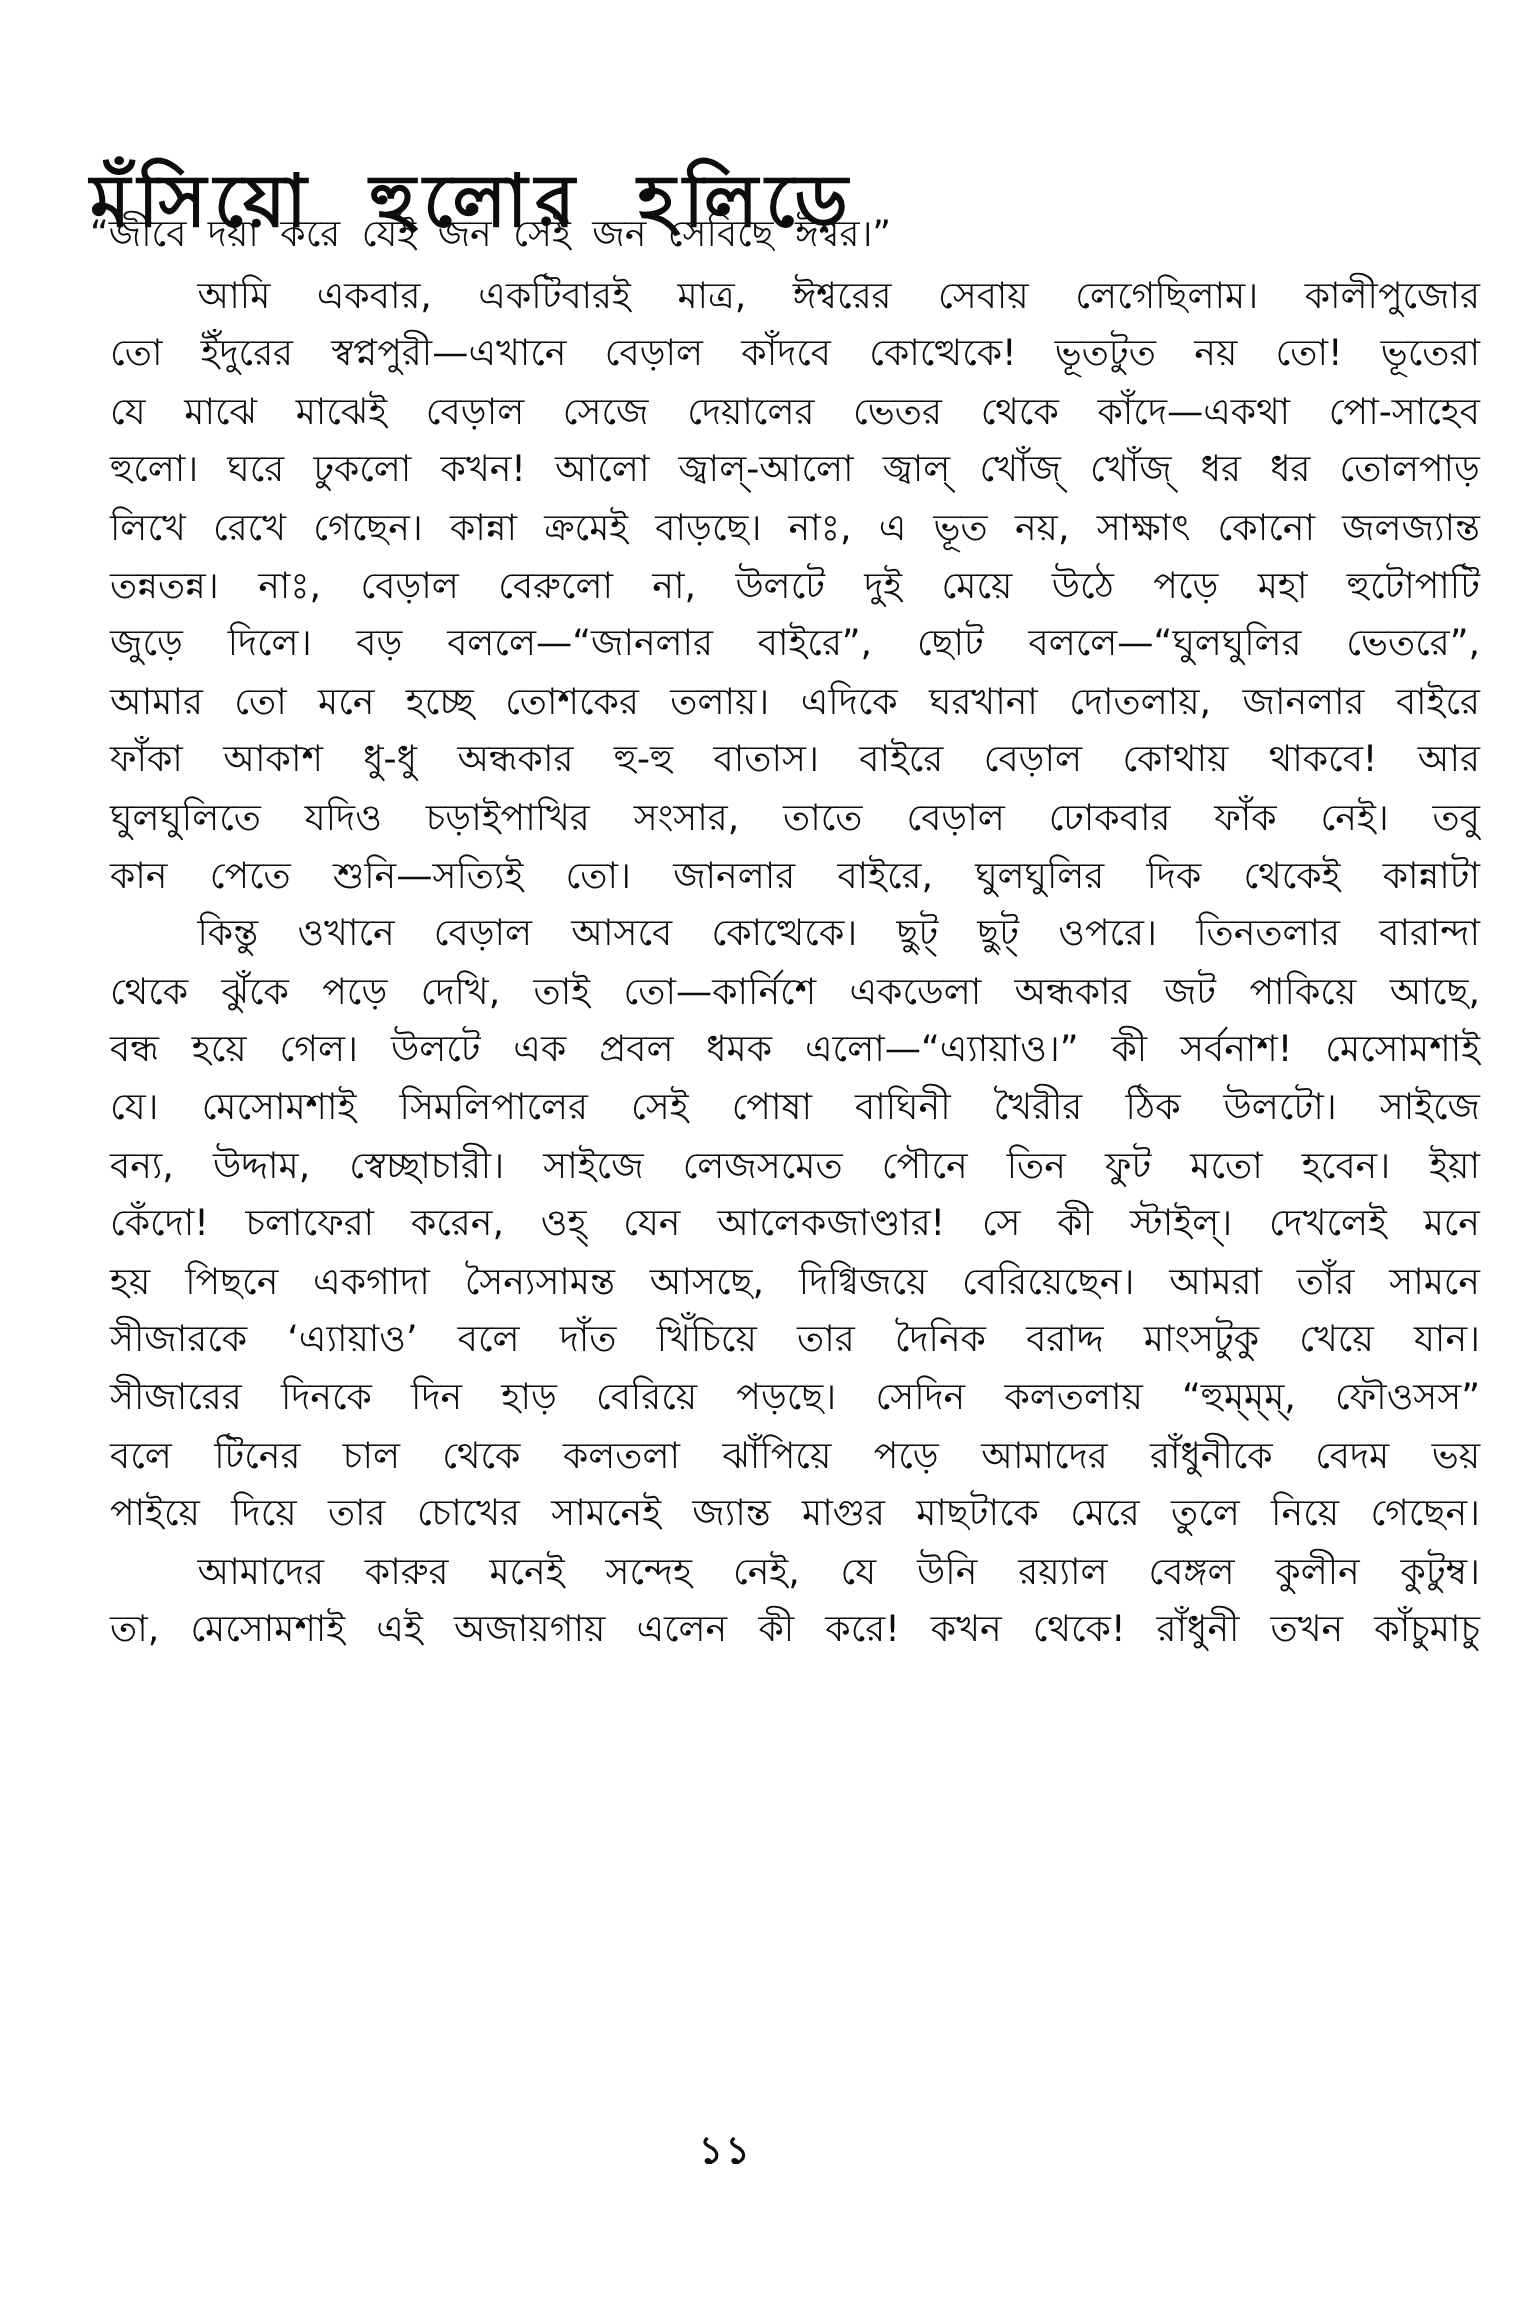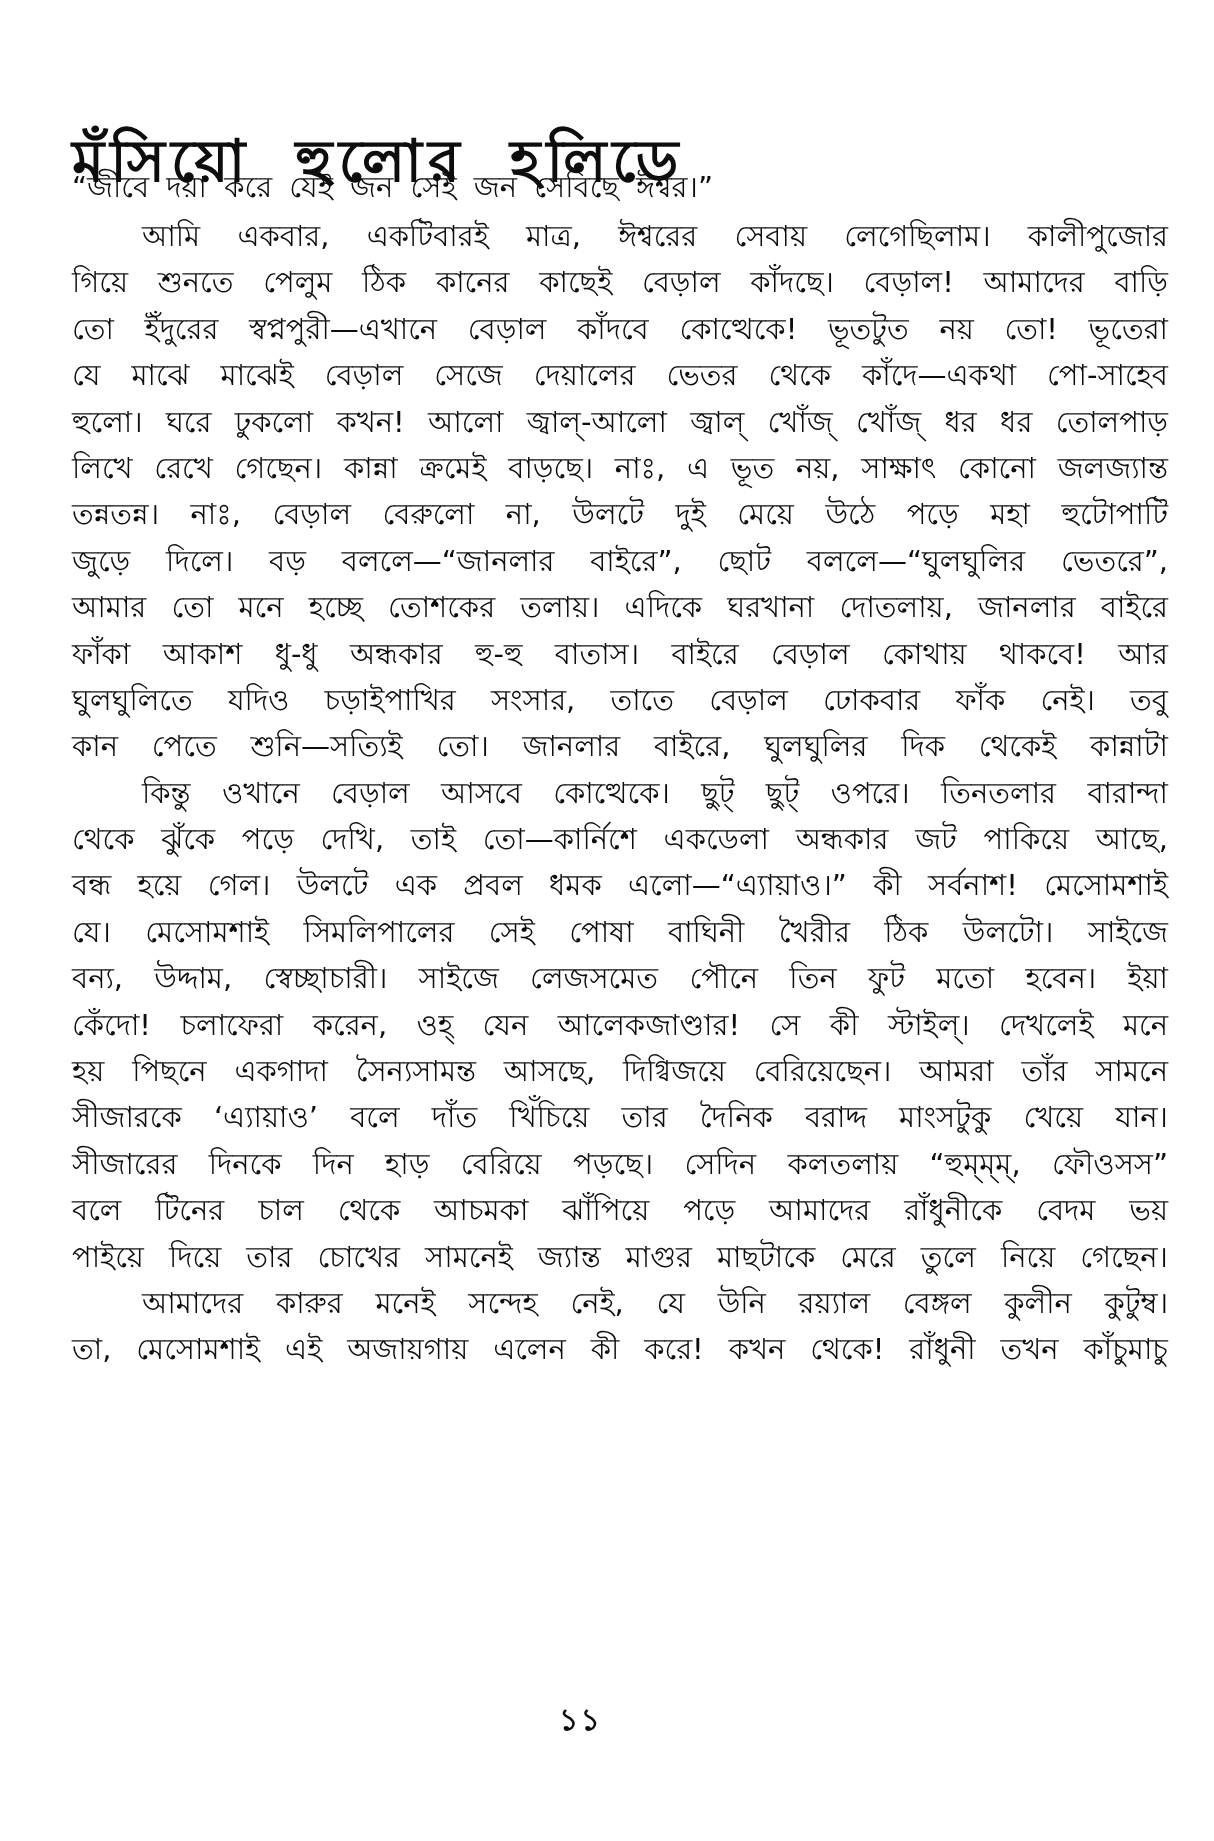--- a/index.html
+++ b/index.html
@@ -12,21 +12,21 @@
   .title {
     position: absolute; left: 0; top: 82px;
     font-size: 58px; font-weight: bold; letter-spacing: 6px; word-spacing: 18px;
     line-height: 80px; white-space: nowrap;
   }
   .epigraph {
     position: absolute; left: 0; top: 164px;
     font-size: 29px; line-height: 46px; word-spacing: 8px; white-space: nowrap;
   }
   .body {
-    position: absolute; left: 0; top: 213px; width: 1096px;
+    position: absolute; left: 16px; top: 213px; width: 1096px;
     font-size: 29px; line-height: 46.4px;
   }
   .line {
     display: block; height: 46.4px; white-space: nowrap;
     text-align: justify; text-align-last: justify;
   }
   .line.indent { padding-left: 70px; }
   .line.last { text-align-last: left; }
   .page-number {
     position: absolute; left: 0; width: 1161px; top: 1696px;
@@ -34,39 +34,38 @@
   }
 </style>
 </head>
 <body>
 
 <div class="page">
   <h1 class="title">মঁসিয়ো হুলোর হলিডে</h1>
   <div class="epigraph">“জীবে দয়া করে যেই জন সেই জন সেবিছে ঈশ্বর।”</div>
   <div class="body" id="body-text">
       <span class="line indent">আমি একবার, একটিবারই মাত্র, ঈশ্বরের সেবায় লেগেছিলাম। কালীপুজোর</span>
-      <span class="line">গিয়ে শুনতে পেলুম ঠিক কানের কাছেই বেড়াল কাঁদছে। বেড়াল! আমাদের বাড়ি</span>
       <span class="line">তো ইঁদুরের স্বপ্নপুরী—এখানে বেড়াল কাঁদবে কোত্থেকে! ভূতটুত নয় তো! ভূতেরা</span>
       <span class="line">যে মাঝে মাঝেই বেড়াল সেজে দেয়ালের ভেতর থেকে কাঁদে—একথা পো-সাহেব</span>
       <span class="line">হুলো। ঘরে ঢুকলো কখন! আলো জ্বাল্-আলো জ্বাল্ খোঁজ্ খোঁজ্ ধর ধর তোলপাড়</span>
       <span class="line">লিখে রেখে গেছেন। কান্না ক্রমেই বাড়ছে। নাঃ, এ ভূত নয়, সাক্ষাৎ কোনো জলজ্যান্ত</span>
       <span class="line">তন্নতন্ন। নাঃ, বেড়াল বেরুলো না, উলটে দুই মেয়ে উঠে পড়ে মহা হুটোপাটি</span>
       <span class="line">জুড়ে দিলে। বড় বললে—“জানলার বাইরে”, ছোট বললে—“ঘুলঘুলির ভেতরে”,</span>
       <span class="line">আমার তো মনে হচ্ছে তোশকের তলায়। এদিকে ঘরখানা দোতলায়, জানলার বাইরে</span>
       <span class="line">ফাঁকা আকাশ ধু-ধু অন্ধকার হু-হু বাতাস। বাইরে বেড়াল কোথায় থাকবে! আর</span>
       <span class="line">ঘুলঘুলিতে যদিও চড়াইপাখির সংসার, তাতে বেড়াল ঢোকবার ফাঁক নেই। তবু</span>
       <span class="line">কান পেতে শুনি—সত্যিই তো। জানলার বাইরে, ঘুলঘুলির দিক থেকেই কান্নাটা</span>
       <span class="line indent">কিন্তু ওখানে বেড়াল আসবে কোত্থেকে। ছুট্ ছুট্ ওপরে। তিনতলার বারান্দা</span>
       <span class="line">থেকে ঝুঁকে পড়ে দেখি, তাই তো—কার্নিশে একডেলা অন্ধকার জট পাকিয়ে আছে,</span>
       <span class="line">বন্ধ হয়ে গেল। উলটে এক প্রবল ধমক এলো—“এ্যায়াও।” কী সর্বনাশ! মেসোমশাই</span>
       <span class="line">যে। মেসোমশাই সিমলিপালের সেই পোষা বাঘিনী খৈরীর ঠিক উলটো। সাইজে</span>
       <span class="line">বন্য, উদ্দাম, স্বেচ্ছাচারী। সাইজে লেজসমেত পৌনে তিন ফুট মতো হবেন। ইয়া</span>
       <span class="line">কেঁদো! চলাফেরা করেন, ওহ্ যেন আলেকজাণ্ডার! সে কী স্টাইল্। দেখলেই মনে</span>
       <span class="line">হয় পিছনে একগাদা সৈন্যসামন্ত আসছে, দিগ্বিজয়ে বেরিয়েছেন। আমরা তাঁর সামনে</span>
       <span class="line">সীজারকে ‘এ্যায়াও’ বলে দাঁত খিঁচিয়ে তার দৈনিক বরাদ্দ মাংসটুকু খেয়ে যান।</span>
       <span class="line">সীজারের দিনকে দিন হাড় বেরিয়ে পড়ছে। সেদিন কলতলায় “হুম্‌ম্‌ম্, ফৌওসস”</span>
-      <span class="line">বলে টিনের চাল থেকে আচমকা ঝাঁপিয়ে পড়ে আমাদের রাঁধুনীকে বেদম ভয়</span>
+      <span class="line">বলে টিনের চাল থেকে কলতলা ঝাঁপিয়ে পড়ে আমাদের রাঁধুনীকে বেদম ভয়</span>
       <span class="line">পাইয়ে দিয়ে তার চোখের সামনেই জ্যান্ত মাগুর মাছটাকে মেরে তুলে নিয়ে গেছেন।</span>
       <span class="line indent">আমাদের কারুর মনেই সন্দেহ নেই, যে উনি রয়্যাল বেঙ্গল কুলীন কুটুম্ব।</span>
       <span class="line">তা, মেসোমশাই এই অজায়গায় এলেন কী করে! কখন থেকে! রাঁধুনী তখন কাঁচুমাচু</span>
     </div>
 </div>
 <div class="page-number">১১</div>
 
 </body></html>

